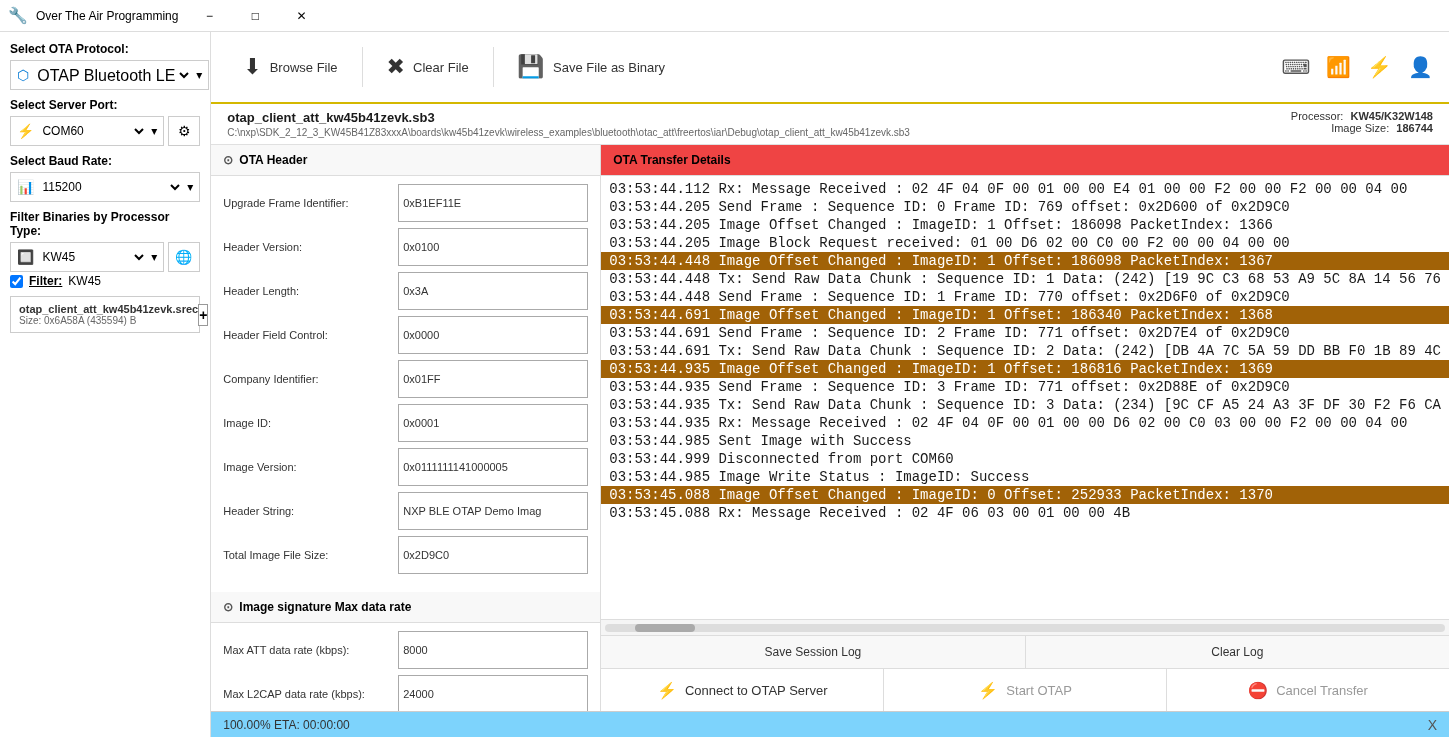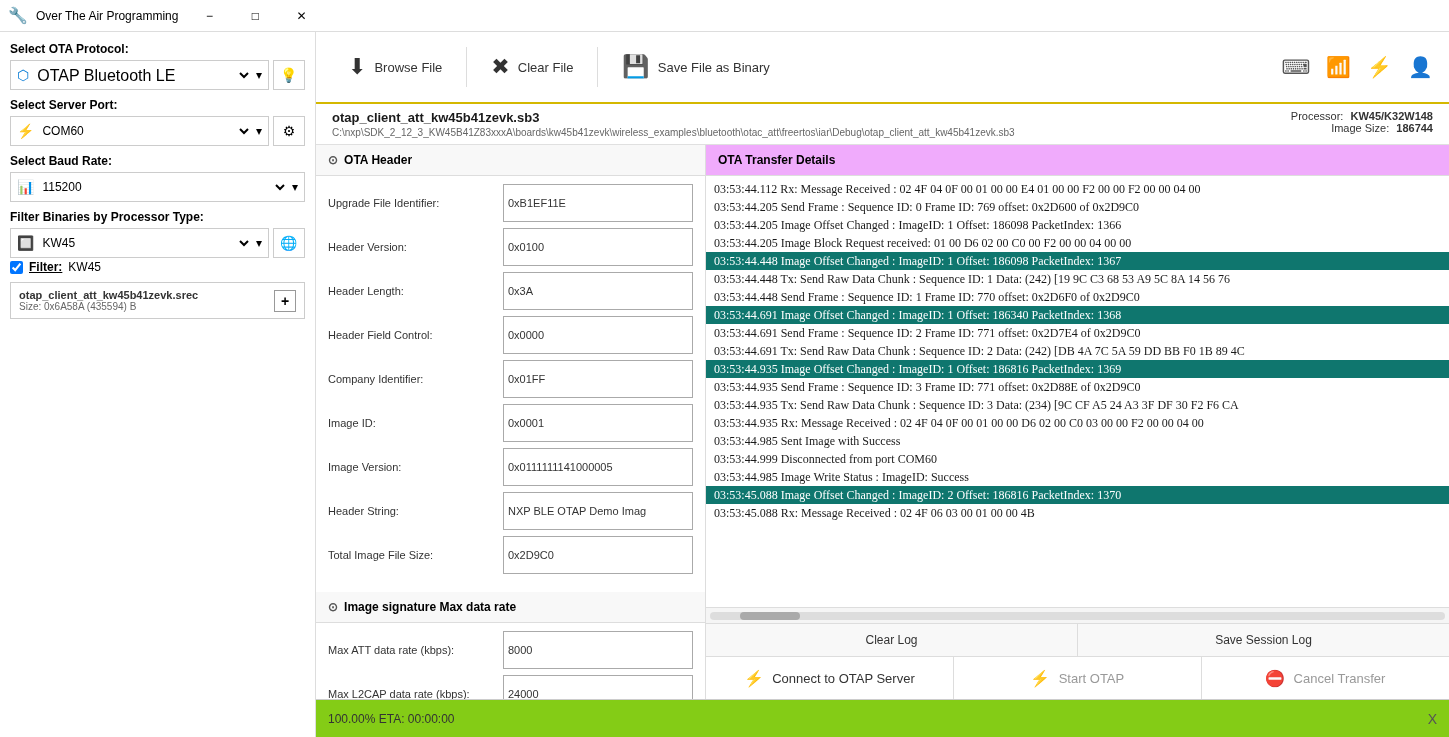--- a/index.html
+++ b/index.html
@@ -89,31 +89,31 @@
     .form-grid { padding: 8px 12px; }
     .form-row { display: flex; align-items: center; margin-bottom: 6px; }
     .form-label { width: 175px; font-size: 11px; color: #333; }
     .form-input {
       flex: 1; height: 38px; border: 1px solid #aaa; padding: 0 4px;
       font-size: 11px; background: white; color: #333;
     }
 
     
     .transfer-section { flex: 1; display: flex; flex-direction: column; overflow: hidden; }
-    .transfer-header { padding: 8px 12px; background: #f0abfc; border-bottom: 1px solid #ddd; font-weight: bold; font-size: 12px; }
+    .transfer-header { padding: 8px 12px; background: #ef4444; border-bottom: 1px solid #ddd; font-weight: bold; font-size: 12px; }
     .log-area {
       flex: 1; overflow-y: auto; overflow-x: auto; background: white;
-      font-family: Liberation Serif, serif; font-size: 12px;
+      font-family: Liberation Mono, monospace; font-size: 14px;
       padding: 4px 0;
     }
     .log-line {
       padding: 1px 8px; white-space: nowrap; line-height: 16px;
       color: #1a1a1a;
     }
-    .log-line.highlighted { background: #0f766e; color: white; }
+    .log-line.highlighted { background: #a16207; color: white; }
     .log-scrollbar-h {
       height: 16px; border-top: 1px solid #ddd; background: #f5f5f5;
       display: flex; align-items: center; padding: 0 4px;
     }
     .h-scroll-track { flex: 1; height: 8px; background: #ddd; border-radius: 4px; position: relative; }
     .h-scroll-thumb { position: absolute; left: 30px; width: 60px; height: 8px; background: #aaa; border-radius: 4px; }
 
     
     .bottom-bar {
       display: flex; border-top: 1px solid #ddd;
@@ -134,21 +134,21 @@
     .log-action-btn {
       flex: 1; height: 32px; border: none; border-right: 1px solid #ddd;
       background: #f8f8f8; cursor: pointer; font-size: 12px;
       display: flex; align-items: center; justify-content: center;
       color: #333;
     }
     .log-action-btn:last-child { border-right: none; }
 
     
     .status-bar {
-      height: 38px; background: #84cc16; display: flex; align-items: center;
+      height: 26px; background: #7dd3fc; display: flex; align-items: center;
       padding: 0 12px; font-size: 12px; color: #333; border-top: 1px solid #ccc;
       justify-content: space-between;
     }
     .status-x { cursor: pointer; font-size: 14px; color: #555; }
 
     
     .log-area::-webkit-scrollbar { width: 16px; }
     .log-area::-webkit-scrollbar-track { background: #f5f5f5; }
     .log-area::-webkit-scrollbar-thumb { background: #bbb; border: 1px solid #aaa; }
   </style>
@@ -284,21 +284,21 @@
     <div class="content-area">
 
       <div class="ota-section">
 
         <div class="section-header">
           <span class="toggle">⊙</span>
           <span>OTA Header</span>
         </div>
         <div class="form-grid" id="ota-fields">
             <div class="form-row">
-    <span class="form-label">Upgrade File Identifier:</span>
+    <span class="form-label">Upgrade Frame Identifier:</span>
     <input class="form-input" value="0xB1EF11E" readonly="" style="">
   </div>
             <div class="form-row">
     <span class="form-label">Header Version:</span>
     <input class="form-input" value="0x0100" readonly="" style="">
   </div>
             <div class="form-row">
     <span class="form-label">Header Length:</span>
     <input class="form-input" value="0x3A" readonly="" style="">
   </div>
@@ -359,33 +359,33 @@
             <div class="log-line highlighted">03:53:44.691 Image Offset Changed                : ImageID: 1 Offset: 186340      PacketIndex: 1368</div>
             <div class="log-line">03:53:44.691 Send Frame                         : Sequence ID: 2 Frame ID: 771 offset: 0x2D7E4 of 0x2D9C0</div>
             <div class="log-line">03:53:44.691 Tx: Send Raw Data Chunk               : Sequence ID: 2 Data: (242) [DB 4A 7C 5A 59 DD BB F0 1B 89 4C</div>
             <div class="log-line highlighted">03:53:44.935 Image Offset Changed                : ImageID: 1 Offset: 186816      PacketIndex: 1369</div>
             <div class="log-line">03:53:44.935 Send Frame                         : Sequence ID: 3 Frame ID: 771 offset: 0x2D88E of 0x2D9C0</div>
             <div class="log-line">03:53:44.935 Tx: Send Raw Data Chunk               : Sequence ID: 3 Data: (234) [9C CF A5 24 A3 3F DF 30 F2 F6 CA</div>
             <div class="log-line">03:53:44.935 Rx: Message Received           : 02 4F 04 0F 00 01 00 00 D6 02 00 C0 03 00 00 F2 00 00 04 00</div>
             <div class="log-line">03:53:44.985 Sent Image with Success</div>
             <div class="log-line">03:53:44.999 Disconnected from port COM60</div>
             <div class="log-line">03:53:44.985 Image Write Status               : ImageID: Success</div>
-            <div class="log-line highlighted">03:53:45.088 Image Offset Changed                : ImageID: 2 Offset: 186816      PacketIndex: 1370</div>
+            <div class="log-line highlighted">03:53:45.088 Image Offset Changed                : ImageID: 0 Offset: 252933      PacketIndex: 1370</div>
             <div class="log-line">03:53:45.088 Rx: Message Received           : 02 4F 06 03 00 01 00 00 4B</div>
           </div>
 
         <div class="log-scrollbar-h">
           <div class="h-scroll-track">
             <div class="h-scroll-thumb"></div>
           </div>
         </div>
 
         <div class="log-action-bar">
+          <button class="log-action-btn">Save Session Log</button>
           <button class="log-action-btn">Clear Log</button>
-          <button class="log-action-btn">Save Session Log</button>
         </div>
 
         <div class="bottom-bar">
           <button class="bottom-btn">
             <span style="font-size:16px;">⚡</span>
             <span>Connect to OTAP Server</span>
           </button>
           <button class="bottom-btn disabled">
             <span style="font-size:16px;">⚡</span>
             <span>Start OTAP</span>

